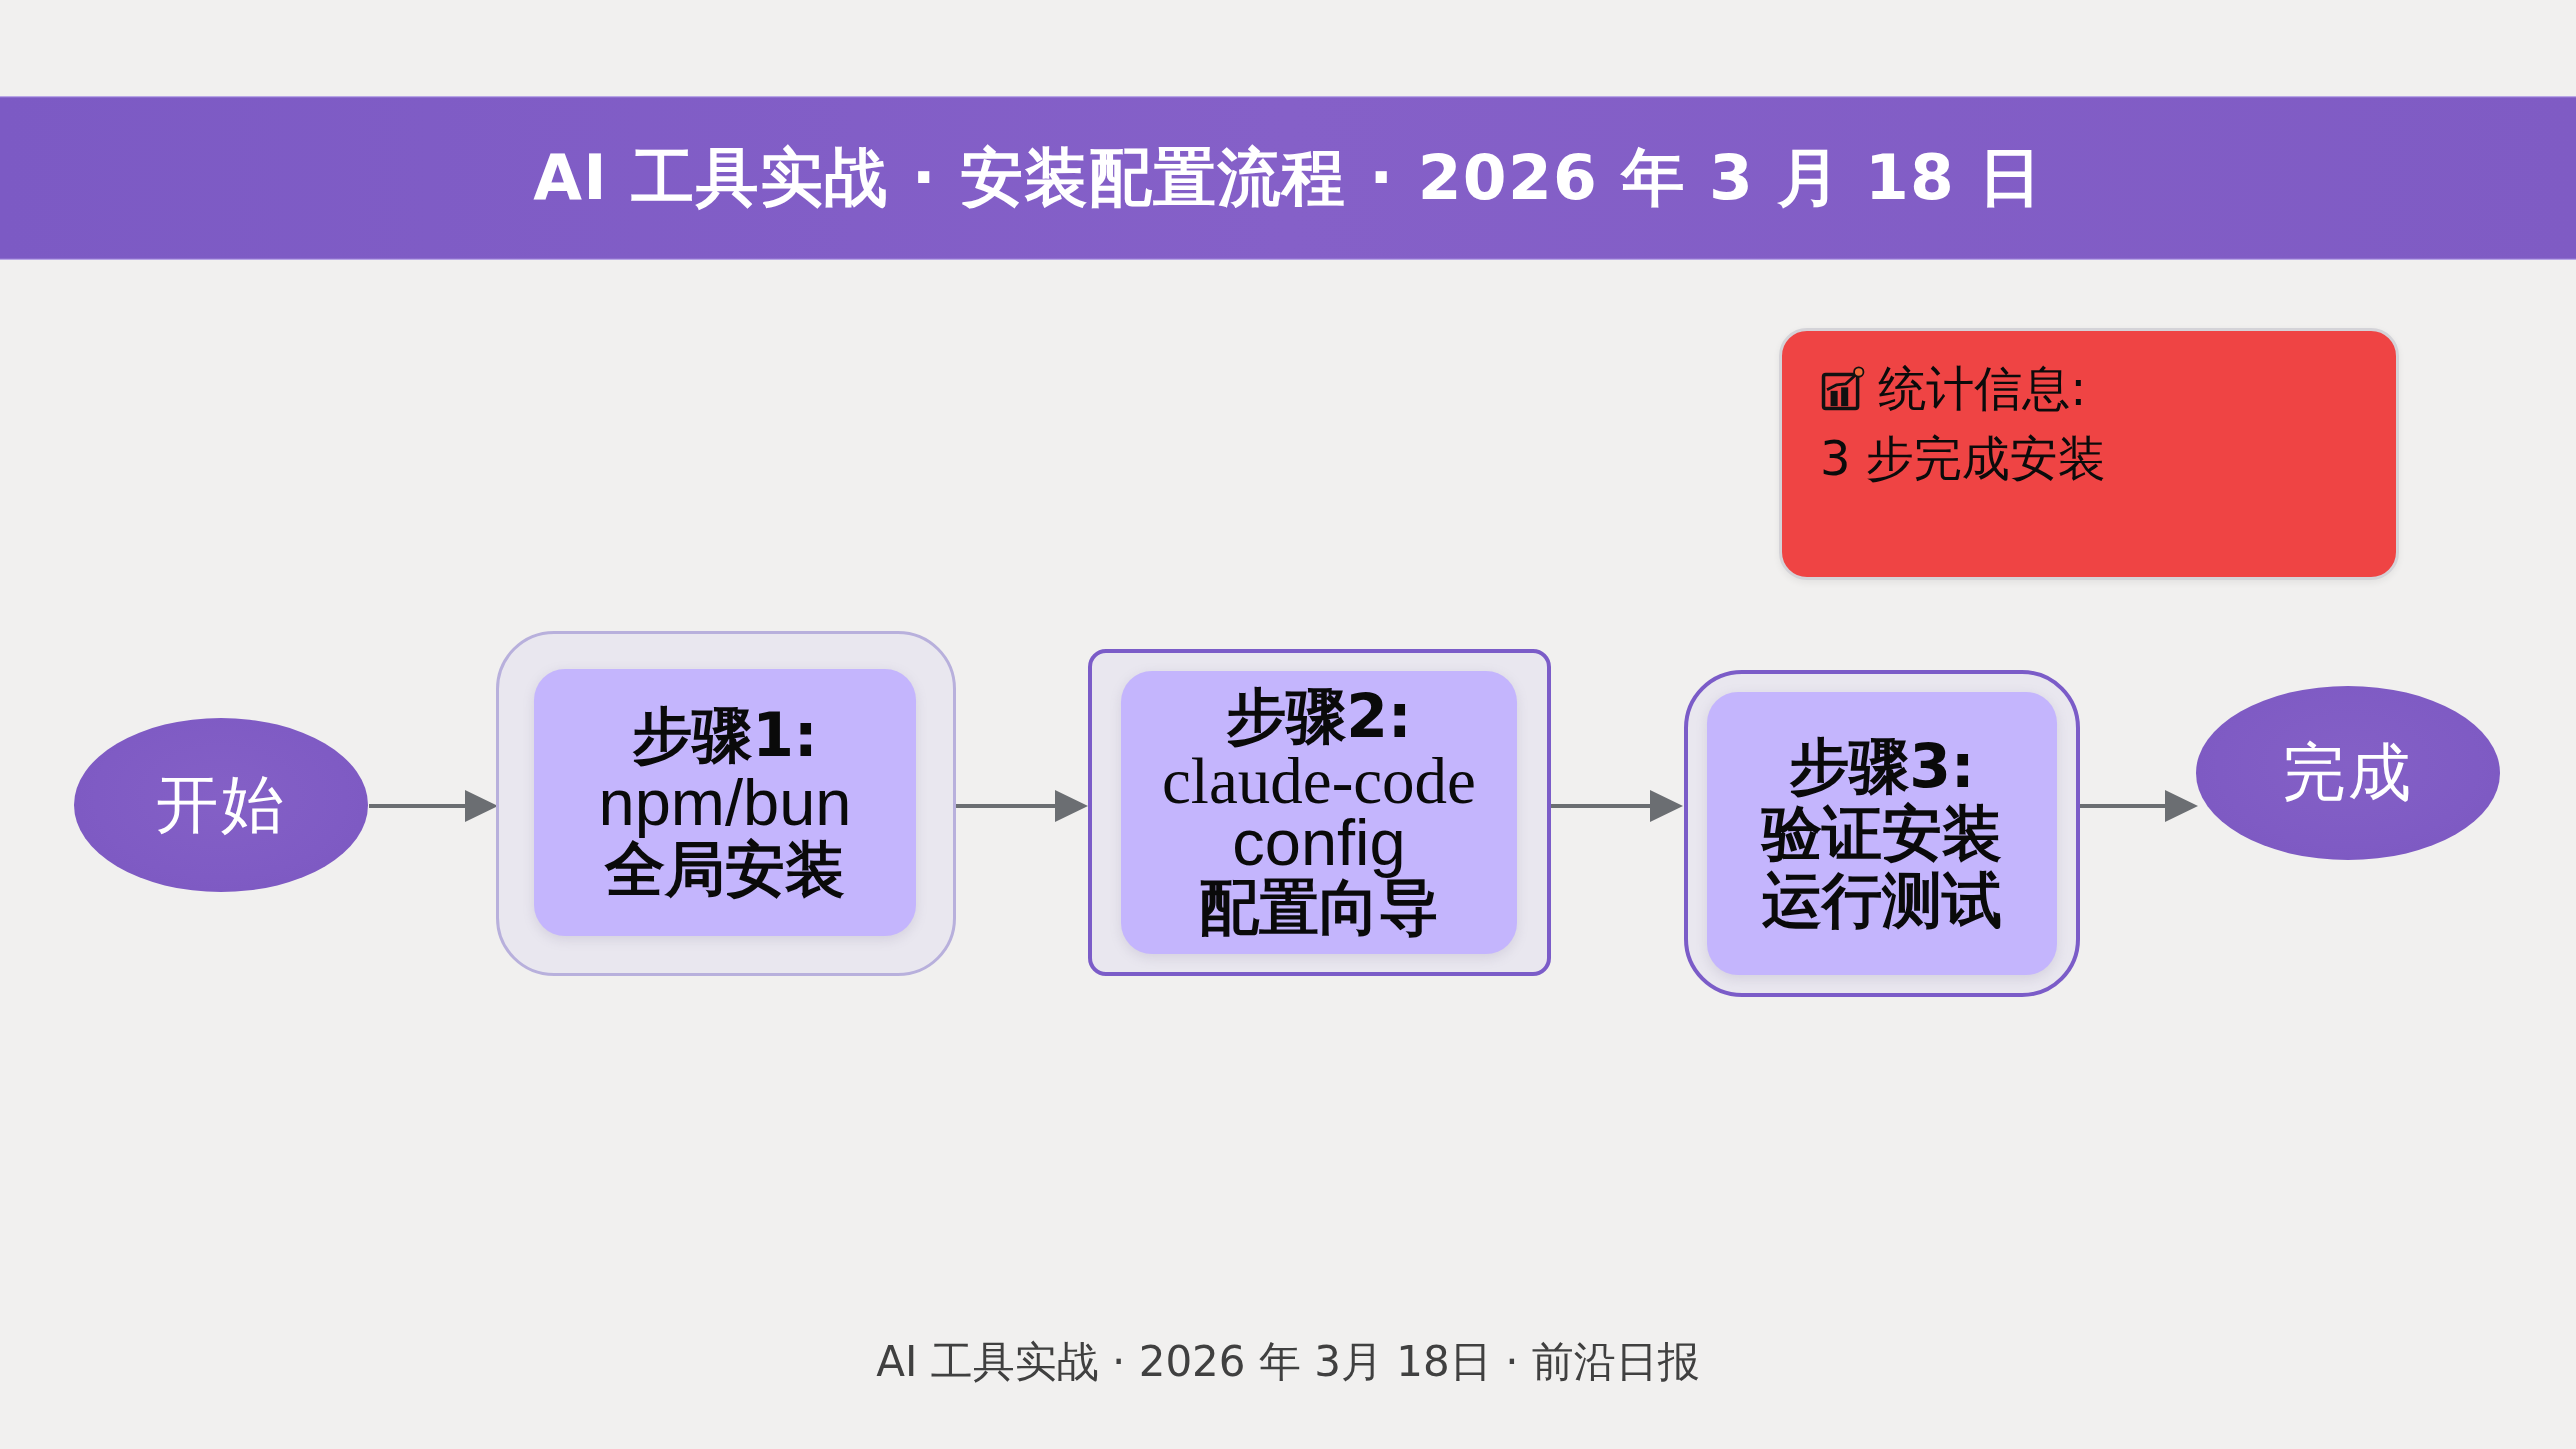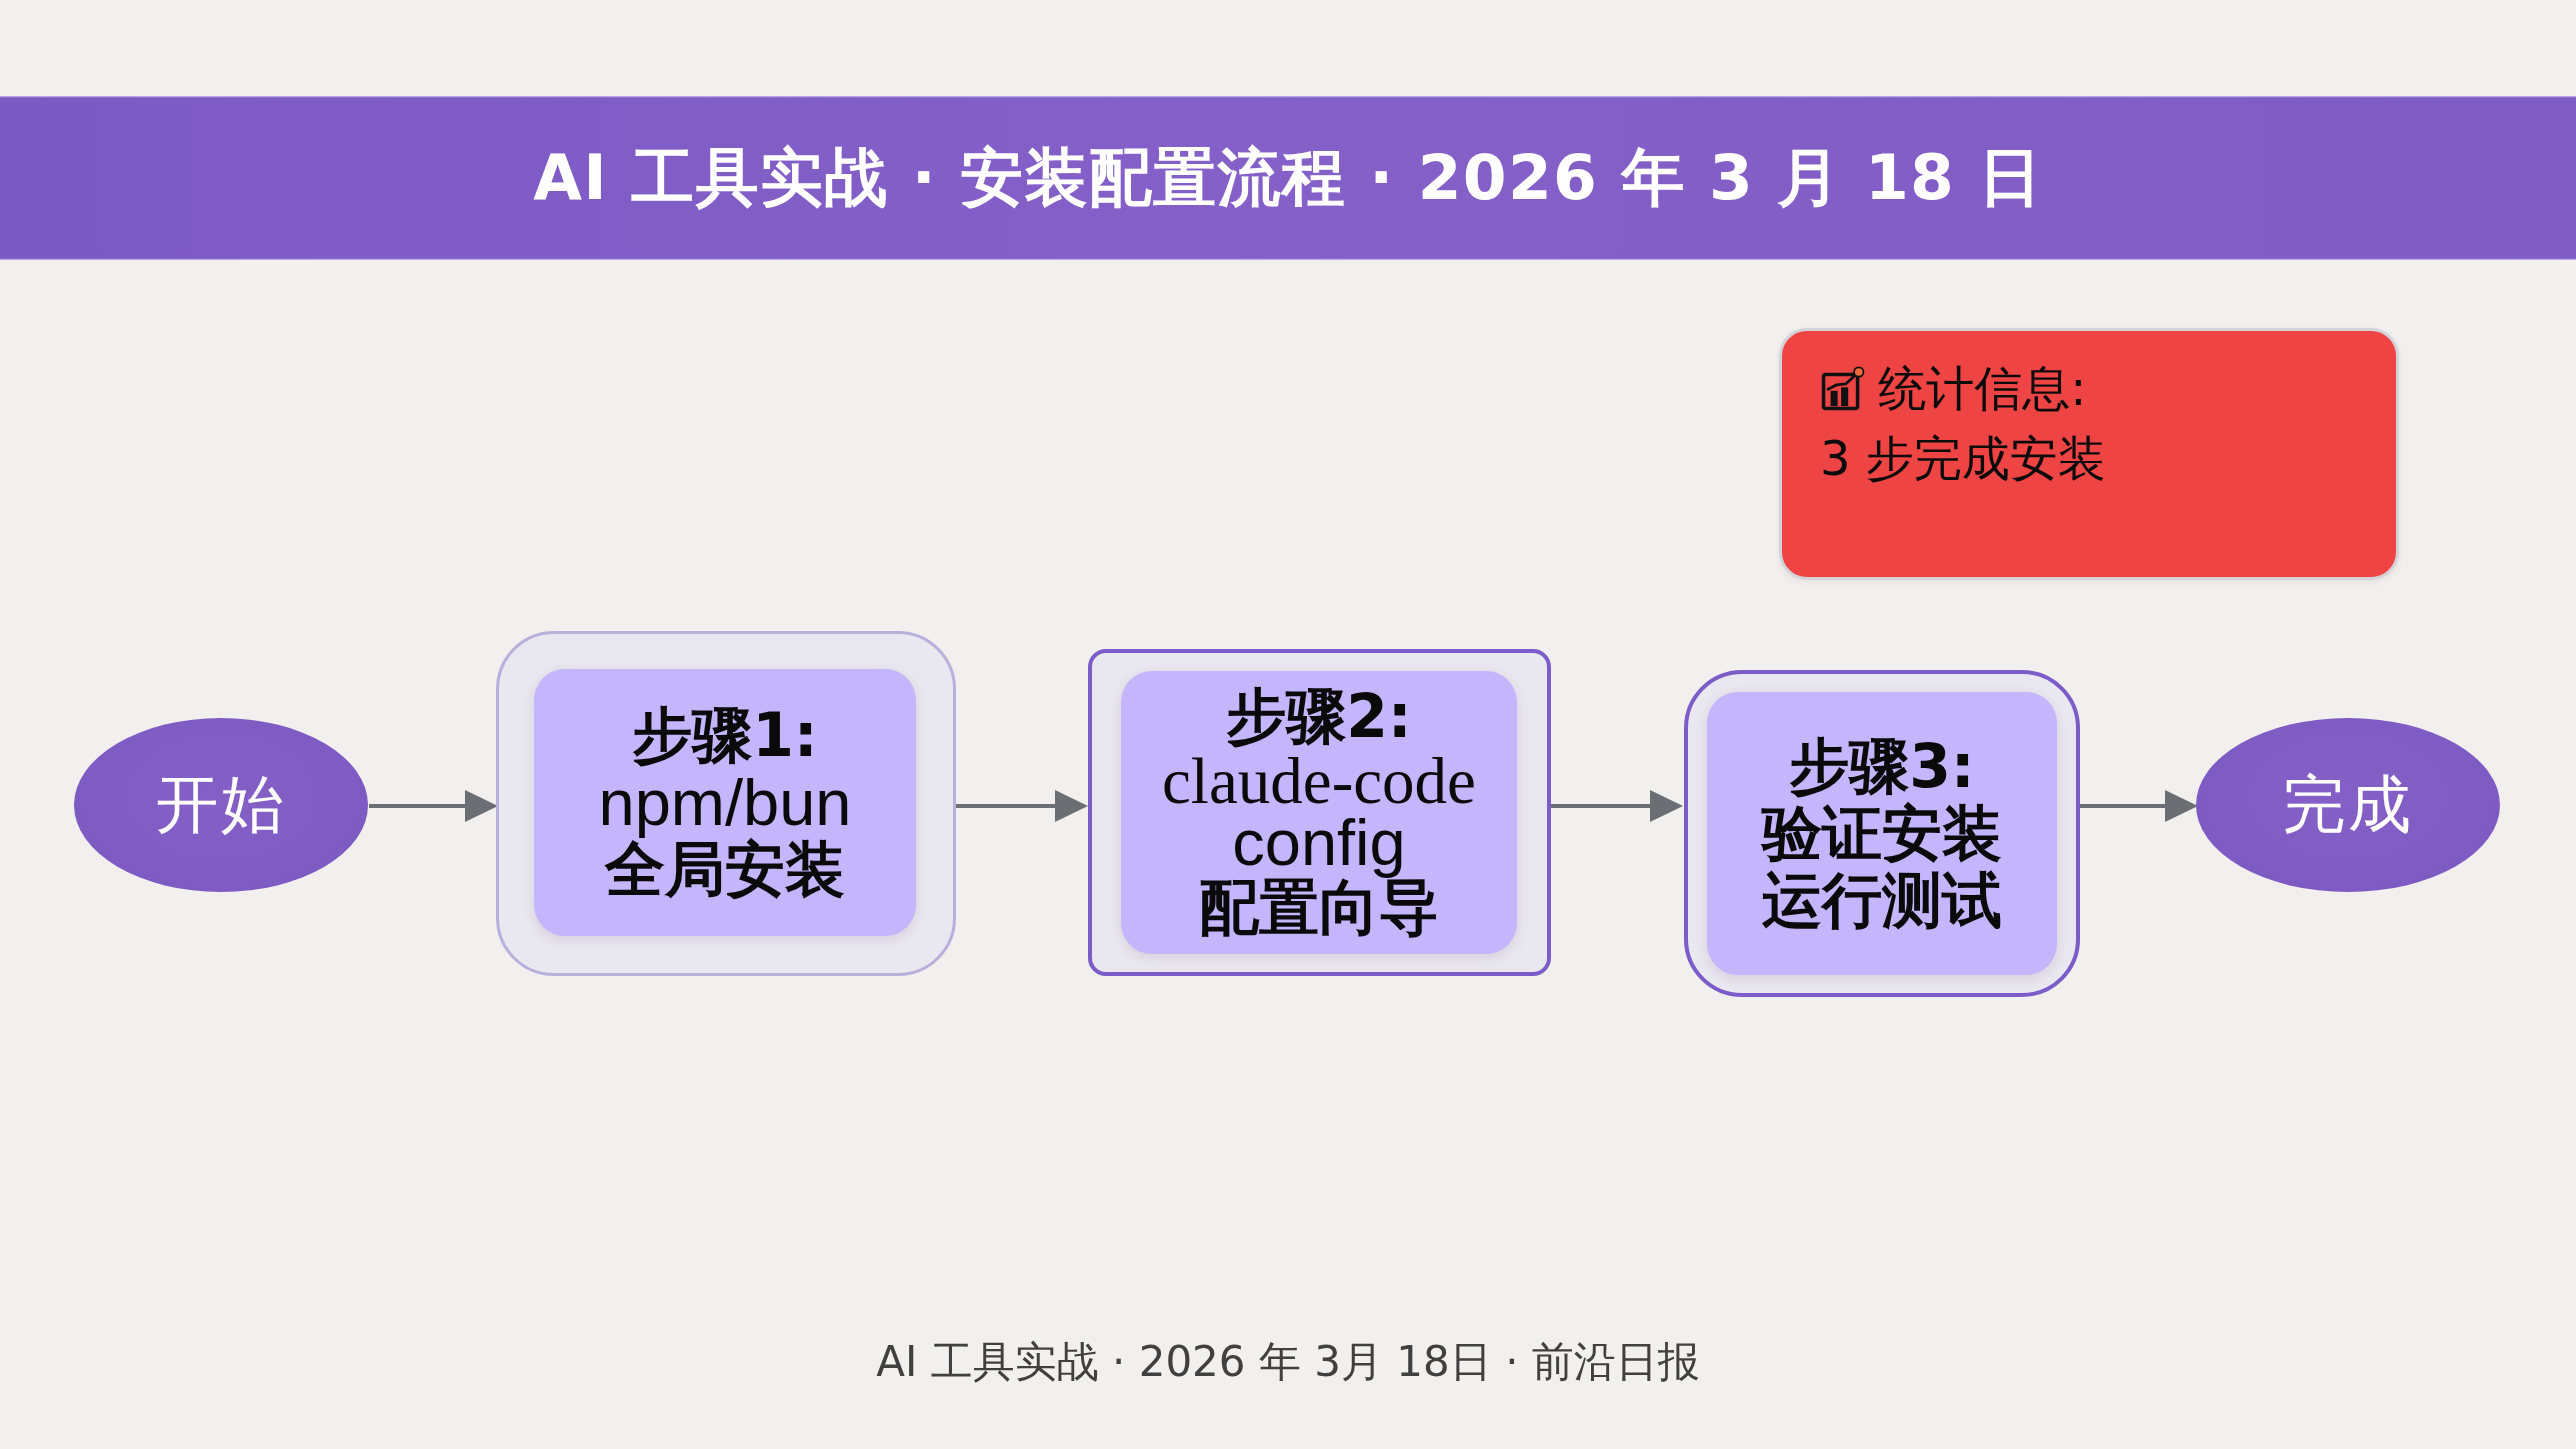--- a/index.html
+++ b/index.html
@@ -116,18 +116,18 @@
   <div class="step-inner" style="left:19px; top:17.6px; width:350px; height:283px; border-radius:31px;">
     <div class="step-line">步骤3:</div>
     <div class="step-line">验证安装</div>
     <div class="step-line">运行测试</div>
   </div>
 </div>
 
 <div class="connector" style="left:2080px; top:804px; width:88px;"></div>
 <div class="arrowhead" style="left:2165px; top:790px;"></div>
 
-<div class="oval" style="left:2196px; top:718px; width:304px; height:174px;">
+<div class="oval" style="left:2196px; top:686px; width:304px; height:174px;">
   <span class="oval-label">完成</span>
 </div>
 
 <div class="footer-text">AI 工具实战 · 2026 年 3月 18日 · 前沿日报</div>
 
 
 </body></html>

